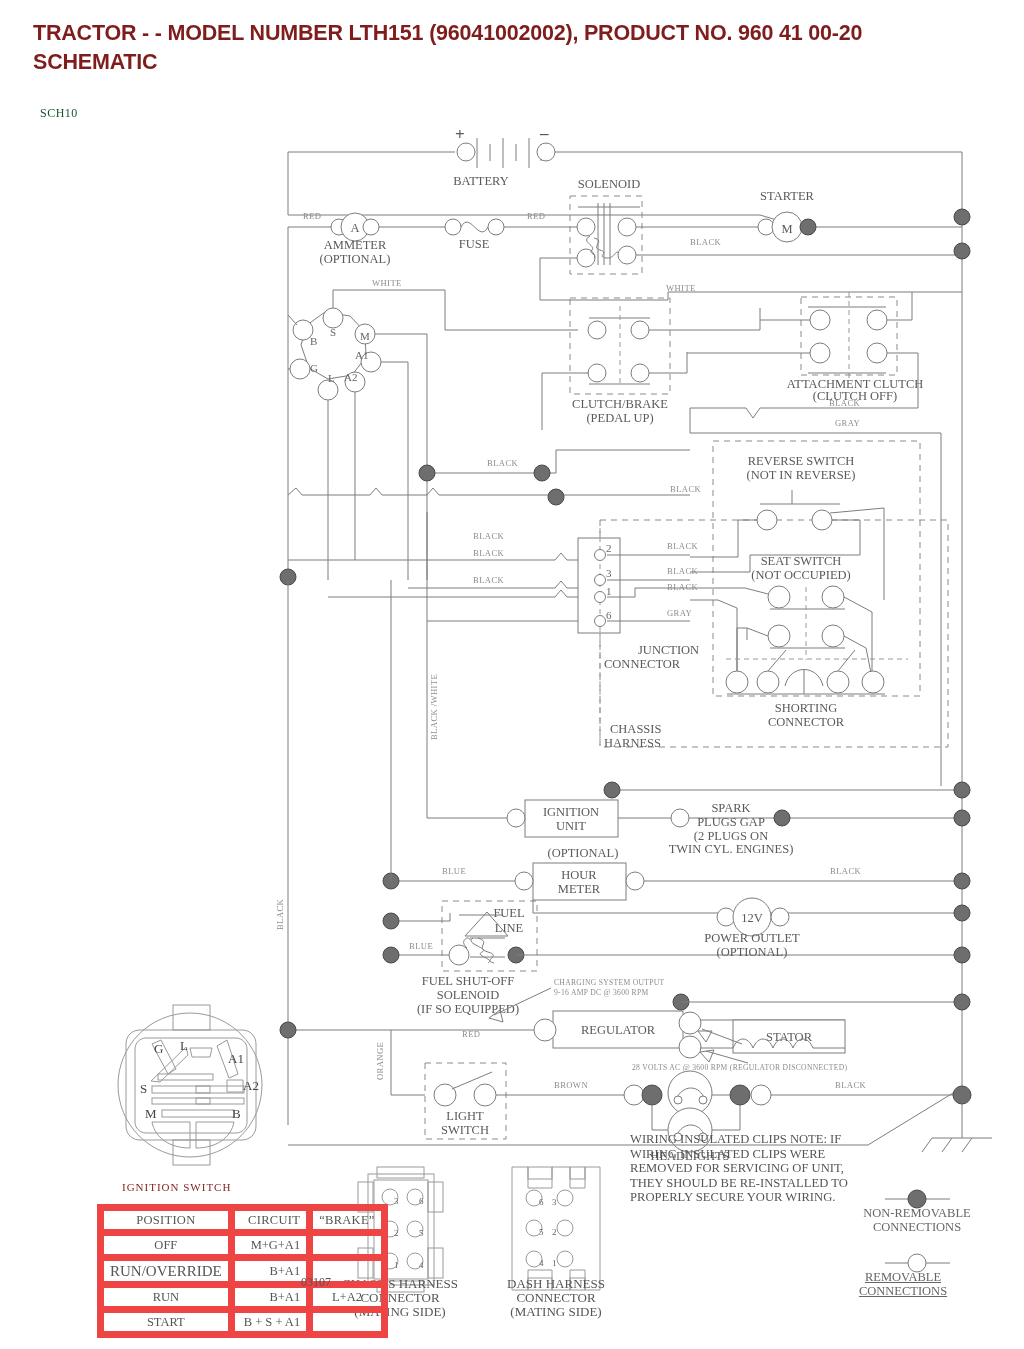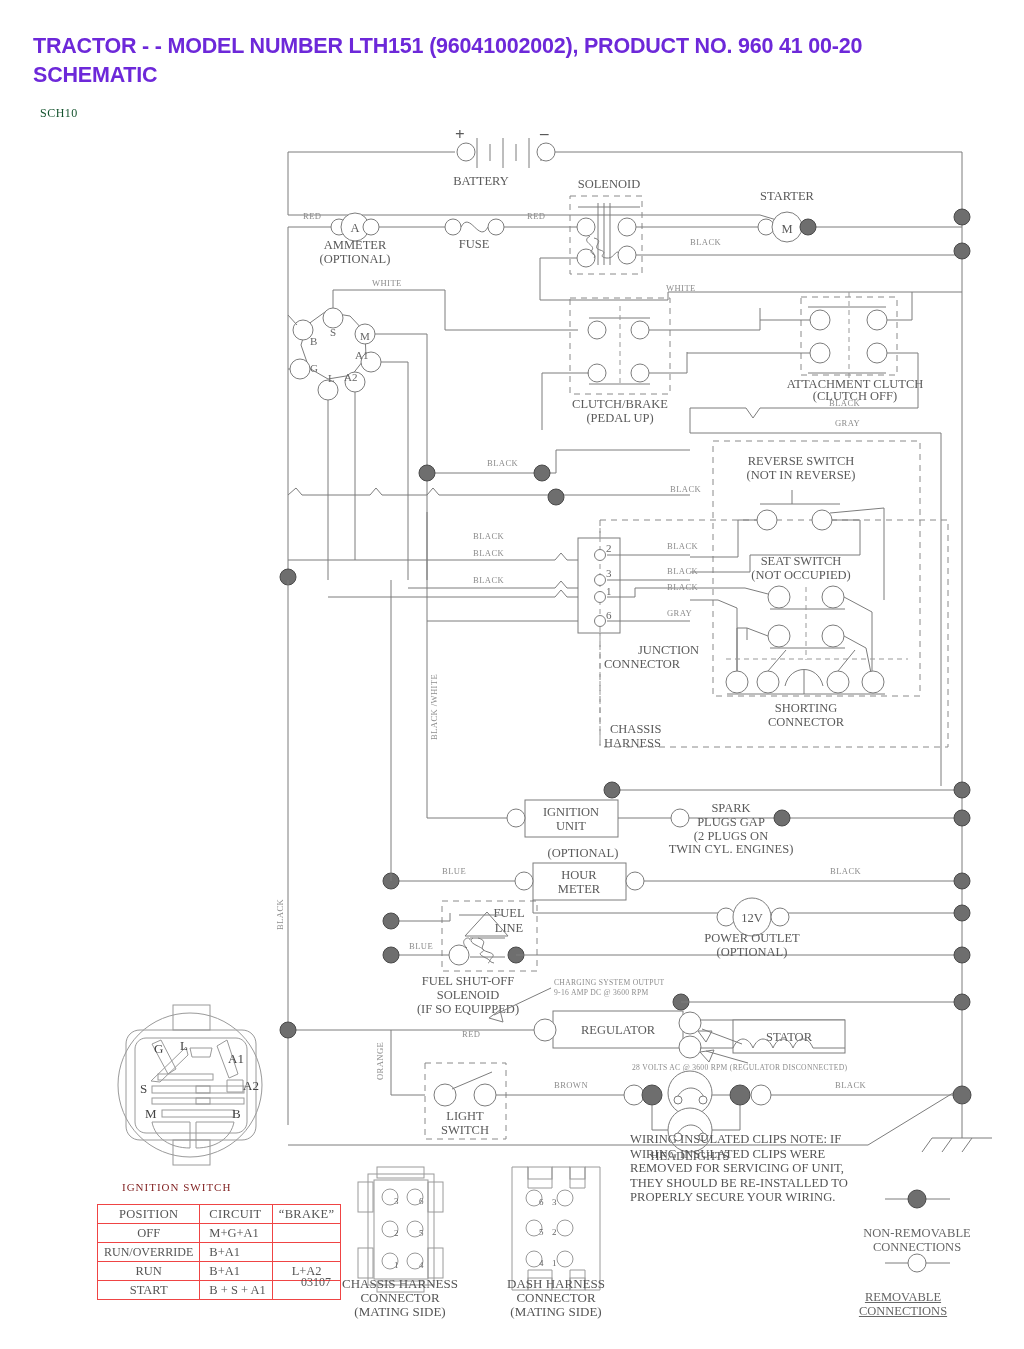--- a/index.html
+++ b/index.html
@@ -1,50 +1,50 @@
 <!DOCTYPE html>
 <html><head>
 <meta charset="utf-8">
 <style>
   html,body{margin:0;padding:0;background:#fff;}
   body{width:1024px;height:1349px;position:relative;
        font-family:"Liberation Serif",serif;color:#3a3a3a;overflow:hidden;}
-  .title{position:absolute;left:33px;top:32px;width:960px;
+  .title{position:absolute;left:33px;top:19px;width:960px;
          font-family:"Liberation Sans",sans-serif;font-weight:bold;
-         font-size:21.5px;letter-spacing:-0.2px;color:#6d28d9;line-height:1.33;}
+         font-size:21.5px;letter-spacing:-0.2px;color:#7f1d1d;line-height:1.33;}
   .sch{position:absolute;left:40px;top:106px;font-size:12px;color:#14532d;
        letter-spacing:0.5px;}
   svg{position:absolute;left:0;top:0;}
   text{font-family:"Liberation Serif",serif;fill:#555;}
   .lbl{font-size:12.5px;fill:#5a5a5a;}
   .lbl-sm{font-size:8.6px;fill:#8d8d8d;letter-spacing:0.4px;}
   .lbl-xs{font-size:7.6px;fill:#8d8d8d;letter-spacing:0.3px;}
   .lbl-md{font-size:11px;fill:#666;}
   .cap{font-size:13px;fill:#555;}
   .w{stroke:#7d7d7d;stroke-width:1;fill:none;}
   .dash{stroke:#8a8a8a;stroke-width:1;fill:none;stroke-dasharray:6 5;}
   .dash2{stroke:#999;stroke-width:1;fill:none;stroke-dasharray:5 4;}
   .box{stroke:#7d7d7d;stroke-width:1;fill:#fff;}
   .term{stroke:#7d7d7d;stroke-width:1;fill:#fff;}
   .nrc{fill:#6e6e6e;stroke:#4a4a4a;stroke-width:1;}
   .thin{stroke:#9a9a9a;stroke-width:1;fill:none;}
   table.pos{position:absolute;left:97px;top:1204px;border-collapse:collapse;
             font-size:12.5px;color:#555;}
-  table.pos td{border:1px solid #ef4444;padding:1.5px 6px;text-align:center;
+  table.pos td{border:7px solid #ef4444;padding:1.5px 6px;text-align:center;
                white-space:nowrap;}
   table.pos td.hdr{letter-spacing:0.3px;}
-  table.pos td.small{font-size:12px;letter-spacing:0;}
-  table.pos td.l{text-align:left;padding-left:9px;}
+  table.pos td.small{font-size:15px;letter-spacing:0;}
+  table.pos td.l{text-align:right;padding-left:9px;}
   .date{position:absolute;left:301px;top:1275px;font-size:12px;color:#555;}
   .igncap{position:absolute;left:122px;top:1181px;font-size:11px;color:#7f1d1d;
           letter-spacing:1px;}
   .note{position:absolute;left:630px;top:1132px;width:230px;font-size:12.6px;
         line-height:1.16;color:#555;}
   .legcap{position:absolute;text-align:center;font-size:12.5px;color:#666;
-          line-height:1.12;width:200px;margin-top:20px;}
+          line-height:1.12;width:200px;}
 </style>
 </head>
 <body>
 
 <div class="title">
   <span>TRACTOR - - MODEL NUMBER LTH151 (96041002002), PRODUCT NO. 960 41 00-20</span><br>
   <span>SCHEMATIC</span>
 </div>
 <div class="sch">SCH10</div>
 

